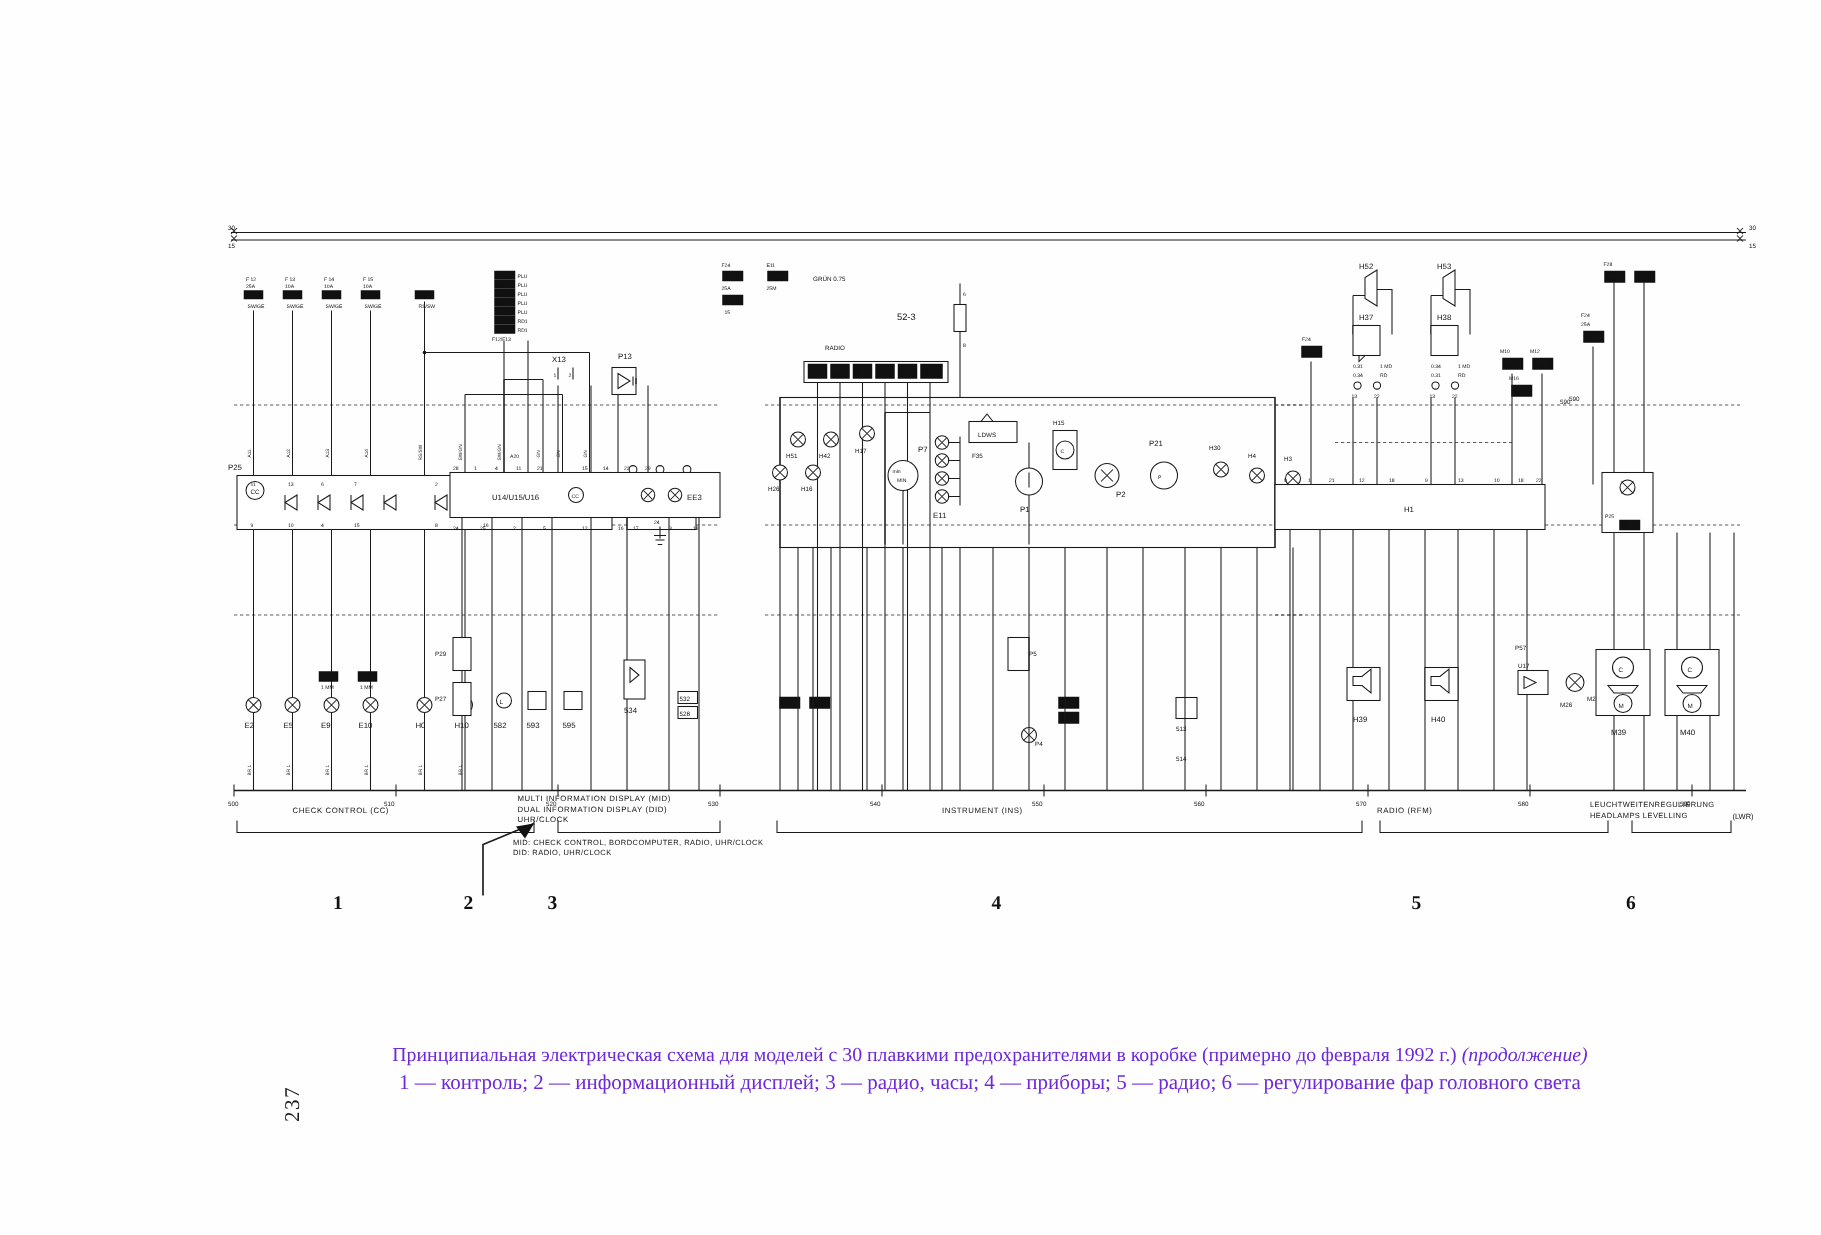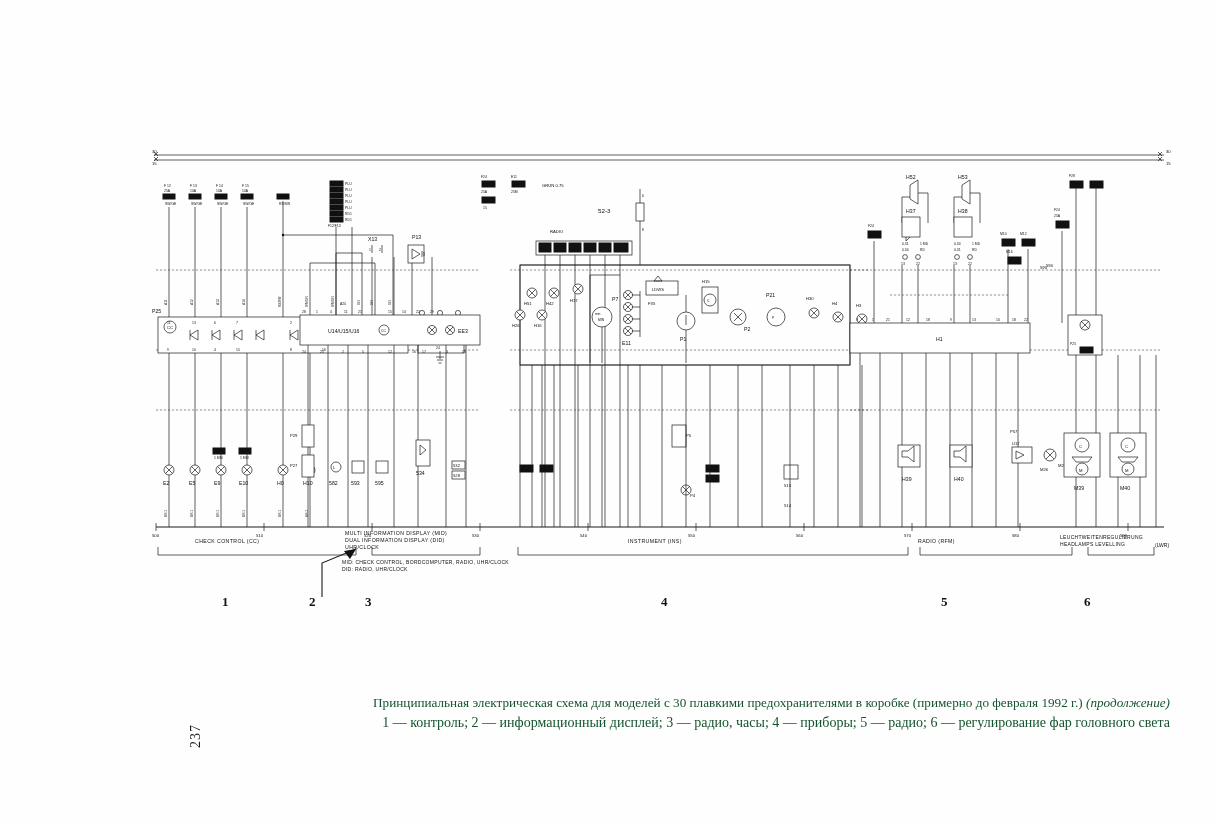--- a/index.html
+++ b/index.html
@@ -28,23 +28,23 @@
     width: 1060px;
     height: 470px;
   }
   #schematic svg { display: block; }
 
   
   .caption {
     position: absolute;
     left: 150px;
     width: 1020px;
-    text-align: right;
+    text-align: center;
     font-family: "Liberation Serif", serif;
-    color: #14532d;
+    color: #6d28d9;
   }
   .caption-main {
     top: 694px;
     font-size: 13.2px;
     line-height: 18px;
   }
   .caption-sub {
     top: 714px;
     font-size: 14px;
     line-height: 18px;

